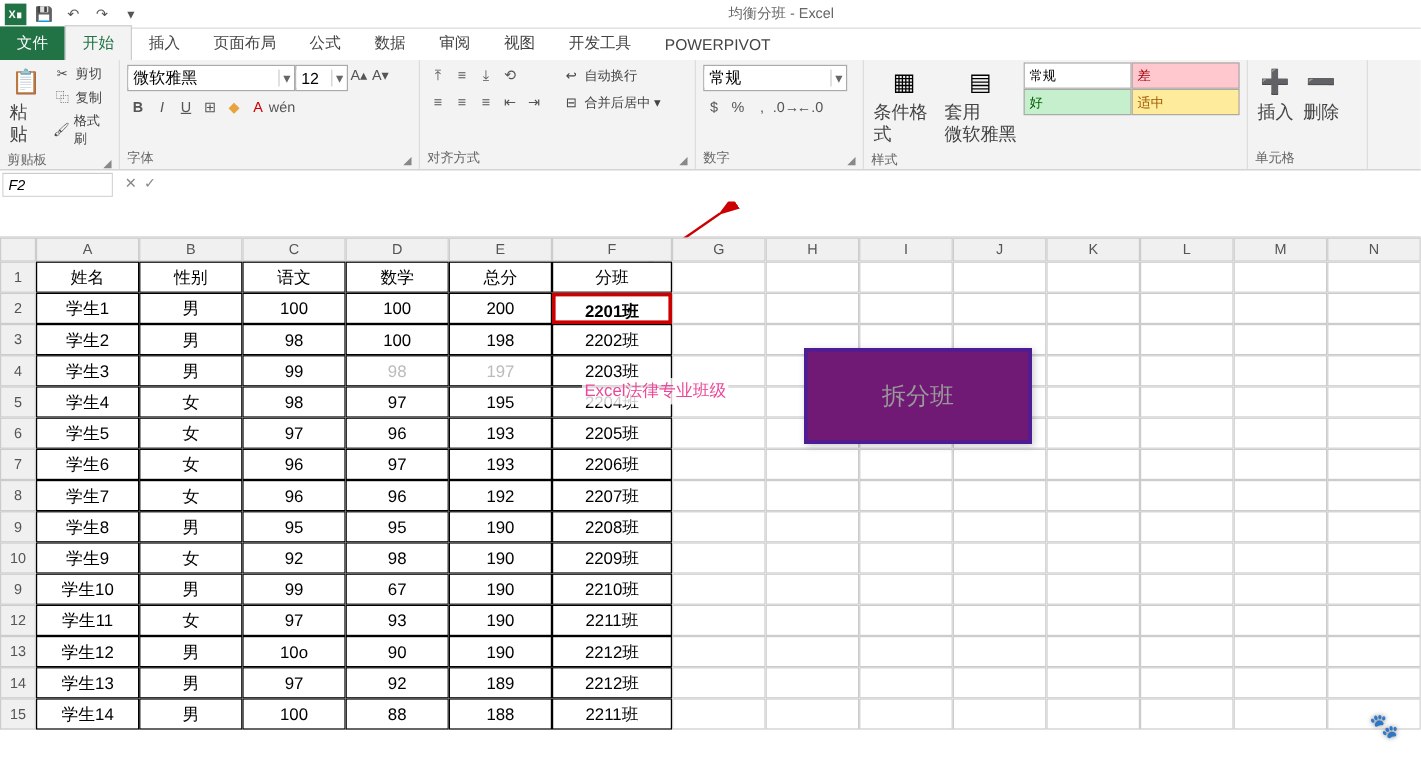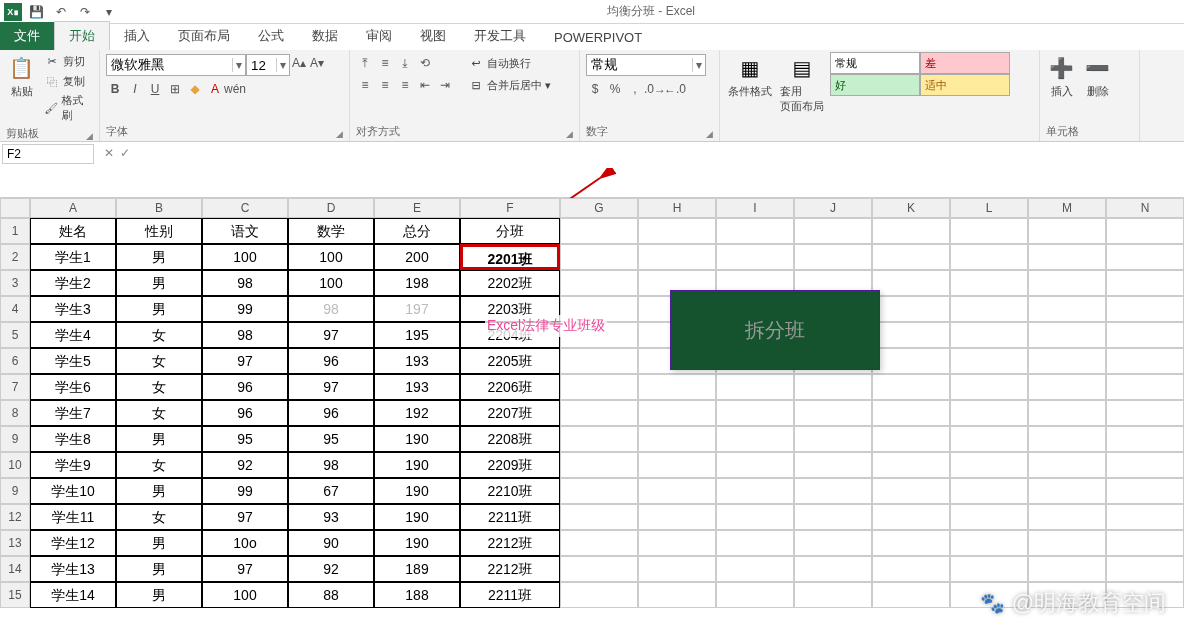--- a/index.html
+++ b/index.html
@@ -17,37 +17,37 @@
 .tab.active { border: 1px solid #ccc; border-bottom: none; background: #f3f3f3; color: #217346; }
 
 .ribbon { height: 92px; background: #f3f3f3; border-bottom: 1px solid #ccc; display: flex; }
 .group { border-right: 1px solid #ddd; padding: 2px 6px 0 6px; display: flex; flex-direction: column; position: relative; }
 .group-body { flex: 1; display: flex; gap: 4px; }
 .group-label { text-align: left; font-size: 11px; color: #666; padding: 2px 0; position: relative; }
 .group-label .dlg { position: absolute; right: 0; bottom: 2px; font-size: 9px; color: #888; }
 .vstack { display: flex; flex-direction: column; gap: 2px; justify-content: flex-start; }
 .btn-l { display: flex; flex-direction: column; align-items: center; gap: 2px; padding: 2px; }
 .btn-l .ic { width: 28px; height: 28px; display:flex; align-items:center; justify-content:center; font-size:20px; }
-.btn-l .lbl { font-size: 11px; color: #444; }
+.btn-l .lbl { font-size: 15px; color: #444; }
 .btn-s { display: flex; align-items: center; gap: 3px; font-size: 11px; color: #444; padding: 1px 2px; }
 .btn-s .ic { width: 16px; height: 16px; display:flex;align-items:center;justify-content:center; }
 .combo { display: flex; align-items: center; border: 1px solid #aaa; background: #fff; height: 22px; font-size: 12px; }
 .combo input { border: none; padding: 0 4px; width: 100%; outline: none; }
 .combo .dd { padding: 0 3px; color: #666; border-left: 1px solid #ccc; }
 .icon-row { display: flex; gap: 2px; }
 .mini-ic { width: 18px; height: 18px; border: 1px solid transparent; display:flex;align-items:center;justify-content:center; font-size:12px; color:#555; }
 .style-cell { width: 90px; height: 22px; border: 1px solid #aaa; display:flex; align-items:center; padding-left: 4px; font-size: 11px; }
 .sc-normal { background:#fff; }
 .sc-bad { background:#ffc7ce; color:#9c0006; }
 .sc-good { background:#c6efce; color:#006100; }
 .sc-neutral { background:#ffeb9c; color:#9c5700; }
 
 .formula-bar { height: 56px; border-bottom: 1px solid #ccc; display:flex; position: relative; }
 .name-box { width: 92px; border: 1px solid #ccc; margin: 2px; display:flex; align-items:flex-start; height: 20px; }
-.name-box input { border:none; width:100%; padding:2px 4px; font-size:12px; outline:none; }
+.name-box input { border:none; width:100%; padding:2px 4px; font-size:12px; outline:none;font-style:italic; }
 .fb-btns { display:flex; align-items:flex-start; gap:6px; padding:4px 8px; color:#888; height:20px; }
 .fb-input-wrap { flex:1; position:relative; }
 .fb-box { position:absolute; left:0; top:0; right:450px; height:34px; border:2px solid #c00; padding:4px 6px; font-size:13px; font-family: Consolas, monospace; background:#fff; }
 .fb-fx { position:absolute; left:-18px; top:4px; font-style:italic; color:#888; }
 
 .sheet-area { position: relative; }
 .col-headers { display:flex; height:20px; }
 .rowhead-sp { width:30px; border:1px solid #ccc; background:#f0f0f0; }
 .colh { border:1px solid #ccc; background:#f0f0f0; text-align:center; font-size:12px; color:#555; line-height:18px; }
 .cA,.cB,.cC,.cD,.cE { width:86px; }
@@ -60,21 +60,21 @@
 .cell { border:1px solid #ccc; text-align:center; font-size:14px; line-height:24px; background:#fff; }
 .cell.hdr { font-weight: normal; }
 .row1 .cell { border-color:#000; }
 .drow .cell { border-color:#000; }
 .cell.nob { border-color:#ccc; }
 .cell.faded { color:#bbb; }
 .cF-sel { border:3px solid #c00 !important; font-weight:bold; }
 
 .arrow-svg { position:absolute; left:440px; top:168px; pointer-events:none; }
 
-.overlay-box { position:absolute; left:670px; top:290px; width:210px; height:80px; background:#14532d; border:1px solid #4c1d95; box-shadow: 2px 2px 6px rgba(0,0,0,.2); display:flex; align-items:center; justify-content:center; font-size:20px; color:#999; }
+.overlay-box { position:absolute; left:670px; top:290px; width:190px; height:80px; background:#701a75; border:3px solid #4c1d95; box-shadow: 2px 2px 6px rgba(0,0,0,.2); display:flex; align-items:center; justify-content:center; font-size:20px; color:#999; }
 .overlay-txt1 { position:absolute; left:485px; top:315px; font-size:14px; color:#ec4899; background:rgba(255,255,255,.8); padding:2px; }
 
 .watermark { position:absolute; right:18px; bottom:18px; color: rgba(255,255,255,.85); font-size:22px; text-shadow: 0 0 4px #888; display:flex; align-items:center; gap:6px; }
 .watermark .paw { font-size:20px; }
 </style>
 </head>
 <body>
 
 <div class="titlebar">
   <div class="qat">
@@ -209,33 +209,34 @@
 
   <div class="group" style="width:320px">
     <div class="group-body">
       <div class="btn-l">
           <div class="ic">▦</div>
           <div class="lbl">条件格式</div>
         </div>
       <div class="btn-l">
           <div class="ic">▤</div>
           <div class="lbl" style="white-space:pre">套用
-页面布局</div>
+微软雅黑</div>
         </div>
       <div class="vstack" style="gap:0">
         <div style="display:flex">
           <div class="style-cell sc-normal">常规</div>
           <div class="style-cell sc-bad">差</div>
         </div>
         <div style="display:flex">
           <div class="style-cell sc-good">好</div>
           <div class="style-cell sc-neutral">适中</div>
         </div>
       </div>
     </div>
+    <div class="group-label">样式</div>
   </div>
 
   <div class="group" style="width:100px">
     <div class="group-body">
       <div class="btn-l">
           <div class="ic">➕</div>
           <div class="lbl">插入</div>
         </div>
       <div class="btn-l">
           <div class="ic">➖</div>
@@ -540,14 +541,13 @@
         <div class="cell cN nob"></div>
       </div>
     </div>
 </div>
 
 <div class="overlay-txt1">Excel法律专业班级</div>
 <div class="overlay-box">拆分班</div>
 
 <div class="watermark">
   <span class="paw">🐾</span>
-  <span>@明海教育空间</span>
 </div>
 
 </body></html>

